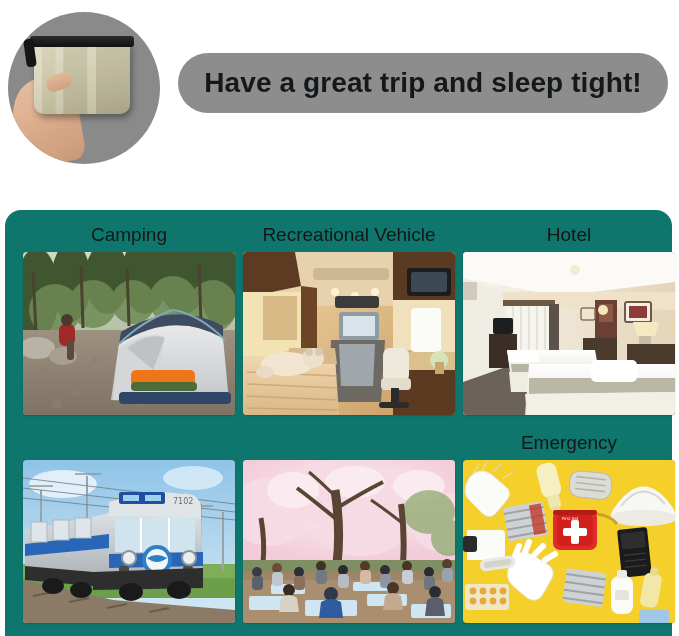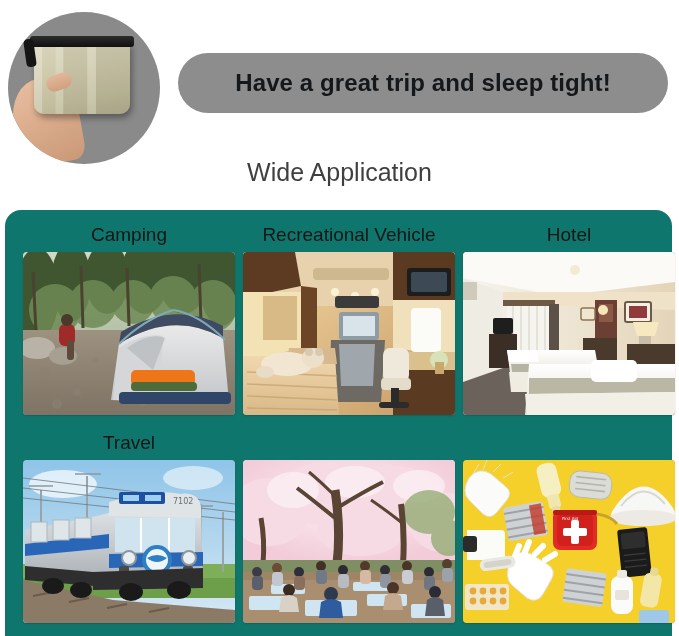--- a/index.html
+++ b/index.html
@@ -46,21 +46,21 @@
     background:linear-gradient(180deg,#e3b89a,#cfa180);
     border-radius:10px;transform:rotate(-18deg);
   }
 
   .banner{
     position:absolute;left:178px;top:53px;width:490px;height:60px;
     background:#8d8d8d;border-radius:30px;
     display:flex;align-items:center;justify-content:center;
   }
   .banner-text{
-    font-size:24px;font-weight:bold;color:#15181b;letter-spacing:.1px;
+    font-size:28px;font-weight:bold;color:#15181b;letter-spacing:.1px;
     white-space:nowrap;
   }
 
   .section-title{
     position:absolute;left:0;top:158px;width:679px;text-align:center;
     font-size:25px;color:#3f3f3f;
   }
 
   
   .panel{
@@ -93,21 +93,20 @@
     <div class="pouch"></div>
     <div class="zipper"></div>
     <div class="zipper-pull"></div>
     <div class="thumb"></div>
   </div>
 
   <div class="banner">
     <span class="banner-text">Have a great trip and sleep tight!</span>
   </div>
 
-  <div class="section-title">Wide Application</div>
 
   <div class="panel">
 
     <div class="cell c0 r0" style="width:212px;height:191px;">
       <div class="cell-label">Camping</div>
       <div class="photo">
         <svg viewBox="0 0 212 163" preserveAspectRatio="none">
           <defs>
             <linearGradient id="campsky" x1="0" y1="0" x2="0" y2="1">
               <stop offset="0" stop-color="#cfd9c6"></stop>
@@ -297,21 +296,20 @@
              <ellipse cx="70" cy="106" rx="11" ry="10" fill="#ece0cb"></ellipse>
              <circle cx="66" cy="100" r="4" fill="#d8cab2"></circle>
               <circle cx="76" cy="100" r="4" fill="#d8cab2"></circle>
              <ellipse cx="22" cy="120" rx="9" ry="6" fill="#e8dcc6"></ellipse>
             </g>
         </svg>
       </div>
     </div>
 
     <div class="cell c0 r1" style="width:212px;height:191px;">
-      <div class="cell-label">Travel</div>
       <div class="photo">
         <svg viewBox="0 0 212 163" preserveAspectRatio="none">
           <defs>
             <linearGradient id="skyb" x1="0" y1="0" x2="0" y2="1">
               <stop offset="0" stop-color="#8fc4e8"></stop>
                 <stop offset="1" stop-color="#d7e9f4"></stop>
             </linearGradient>
             <linearGradient id="carbody" x1="0" y1="0" x2="0" y2="1">
               <stop offset="0" stop-color="#e9ecee"></stop>
                 <stop offset="0.5" stop-color="#c9ced2"></stop>
@@ -465,20 +463,21 @@
             <circle cx="150" cy="128" r="6" fill="#4a3528"></circle>
             <path d="M142 136 Q150 130 158 136 L160 150 H140 Z" fill="#c4a98f"></path>
             <circle cx="192" cy="132" r="6" fill="#2b2b33"></circle>
             <path d="M184 140 Q192 134 200 140 L202 156 H182 Z" fill="#585f6b"></path>
           </g>
         </svg>
       </div>
     </div>
 
     <div class="cell c2 r1" style="width:212px;height:191px;">
+      <div class="cell-label">Emergency</div>
       <div class="photo">
         <svg viewBox="0 0 212 163" preserveAspectRatio="none">
           <rect width="212" height="163" fill="#f5d02a"></rect>
           <g fill="#fbfbf9" stroke="#e0dfd8" stroke-width="1">
             <path d="M6 18 q10 -12 22 -4 l14 12 q8 6 2 14 l-10 12 q-6 8 -14 2 L6 40 q-8 -8 0 -22 Z"></path>
             <path d="M10 14 l6 -10 M20 10 l4 -10 M30 12 l8 -8 M40 18 l10 -6"></path>
           </g>
           <g transform="translate(48,92)">
             <path d="M0 8 q8 -12 20 -6 l16 10 q10 6 4 16 l-8 14 q-6 10 -16 4 L2 34 q-10 -8 -2 -26 Z" fill="#ffffff" stroke="#e2e1da"></path>
             <path d="M4 4 l4 -10 M14 0 l4 -10 M24 2 l8 -8 M34 8 l10 -6" stroke="#ffffff" stroke-width="6" stroke-linecap="round"></path>

